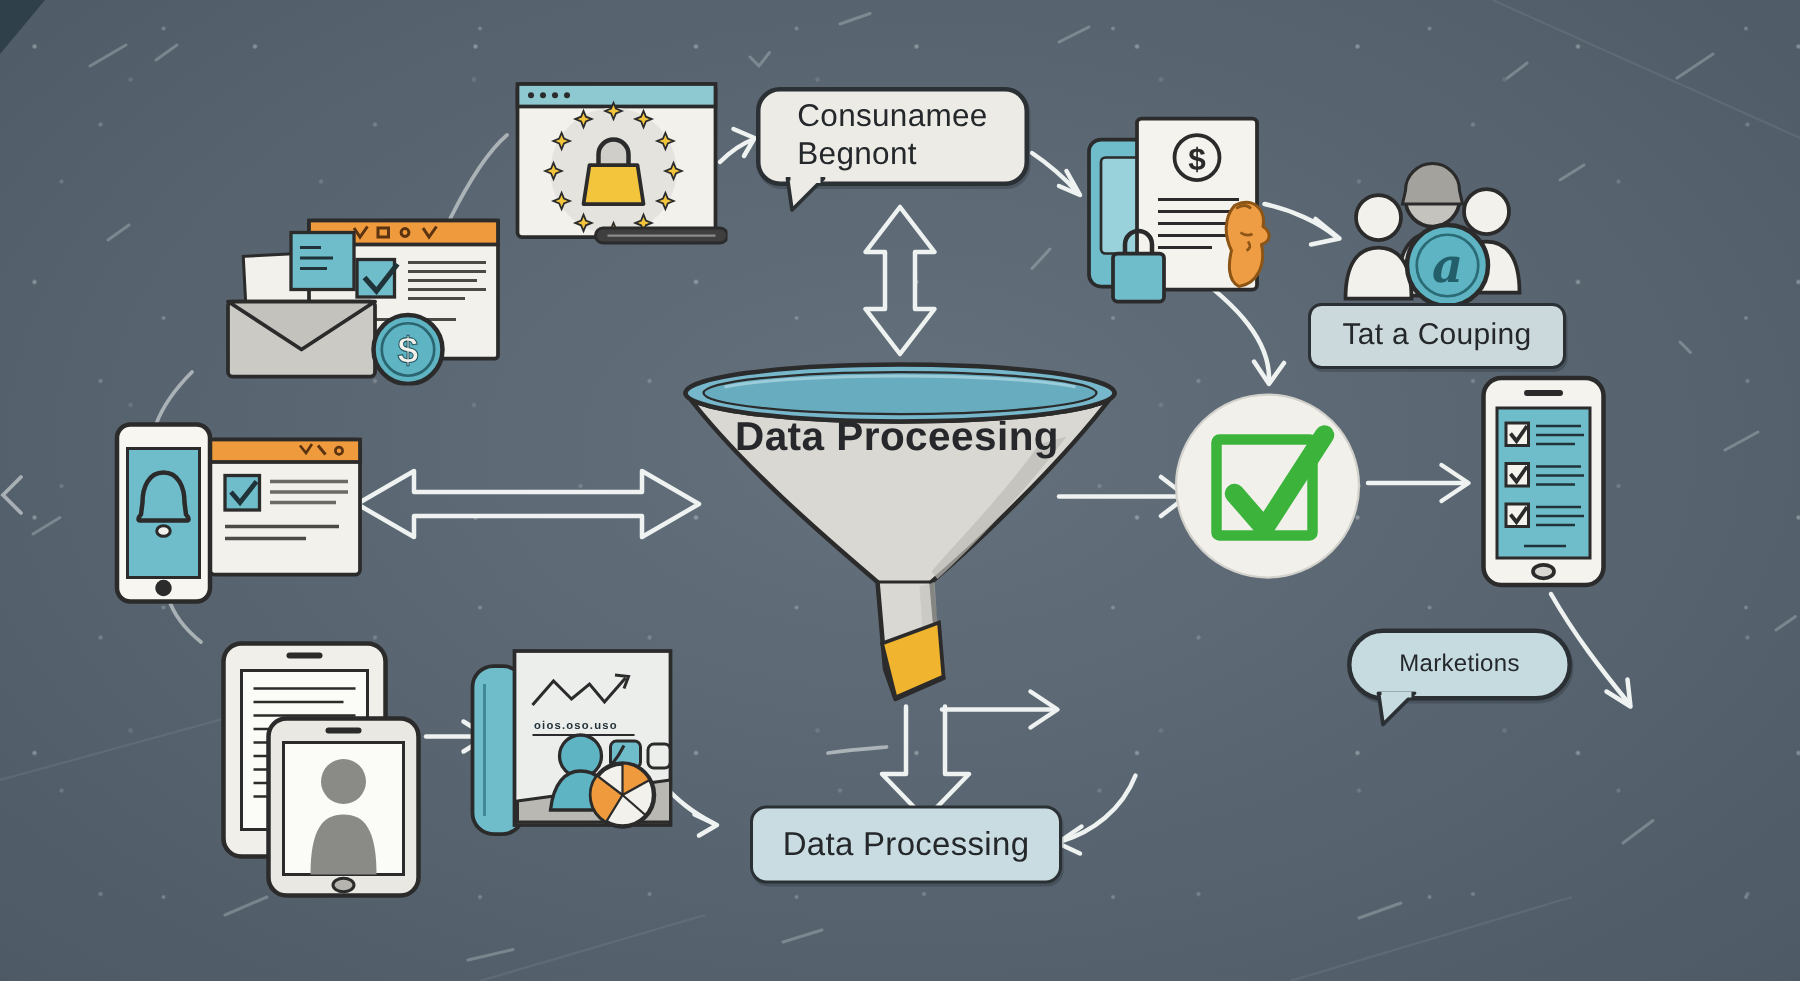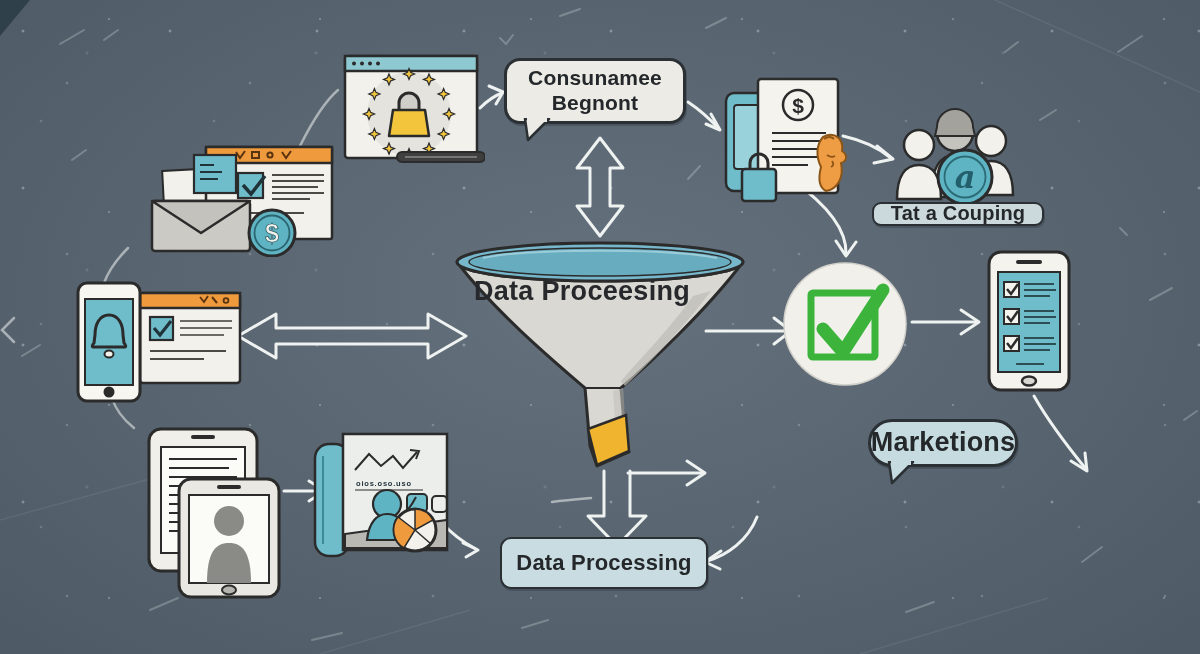--- a/index.html
+++ b/index.html
@@ -13,35 +13,35 @@
       radial-gradient(circle at 109px 19px, rgba(255,255,255,.24) 0 .9px, transparent 1.6px),
       radial-gradient(circle at 41px 121px, rgba(255,255,255,.16) 0 1px, transparent 1.7px),
       radial-gradient(circle at 87px 53px, rgba(220,230,235,.14) 0 1.1px, transparent 1.9px),
       radial-gradient(ellipse at 50% 45%, rgba(255,255,255,.06), rgba(10,20,28,.17));
     background-size:147px 157px,183px 171px,211px 193px,173px 203px,229px 217px,100% 100%;
   }
   #connectors{position:absolute;left:0;top:0}
   .icon{position:absolute}
   .icon svg{display:block}
   .chip{
-    position:absolute;display:flex;align-items:center;justify-content:center;text-align:center;
-    font-weight:bold;color:#24282b;border:3px solid #2b3034;background:#ecebe5;box-sizing:border-box;
+    position:absolute;display:flex;align-items:center;justify-content:center;text-align:left;
+    font-weight:normal;color:#24282b;border:3px solid #2b3034;background:#ecebe5;box-sizing:border-box;
     box-shadow:1px 2px 0 rgba(20,28,34,.25);
   }
   .chip span{white-space:pre-line;line-height:1.18;letter-spacing:.2px}
   .floating-label{
     position:absolute;display:flex;align-items:center;justify-content:center;text-align:center;
     font-weight:bold;color:#26282b;letter-spacing:.3px;
   }
   #bubble-consumer{left:504px;top:58px;width:182px;height:66px;font-size:21px;border-radius:16px}
-  #tag-coupling{left:872px;top:202px;width:172px;height:24px;font-size:20px;background:#ccd9dc;border-width:2.5px;border-radius:9px}
-  #bubble-marketing{left:868px;top:419px;width:150px;height:48px;font-size:27px;background:#c6dbe0;border-radius:24px}
+  #tag-coupling{left:872px;top:202px;width:172px;height:44px;font-size:20px;background:#ccd9dc;border-width:2.5px;border-radius:9px}
+  #bubble-marketing{left:898px;top:419px;width:150px;height:48px;font-size:16px;background:#c6dbe0;border-radius:24px}
   #bubble-compliance{left:709px;top:435px;width:184px;height:80px;font-size:21px;border-radius:20px}
   #tag-processing{left:500px;top:537px;width:208px;height:52px;font-size:22px;background:#c9dce1;border-radius:11px;border-width:2.5px}
-  #funnel-label{left:446px;top:274px;width:272px;height:34px;font-size:27px}
+  #funnel-label{left:462px;top:274px;width:272px;height:34px;font-size:27px}
   .tail{position:absolute;left:16px;bottom:-21px}
 </style>
 </head>
 <body>
 
 <div id="scene">
 
   <svg id="connectors" width="1200" height="654" viewBox="0 0 1200 654">
     <polygon points="0,0 30,0 0,36" fill="#2c3d48" opacity=".9"></polygon>
     <g stroke="#ffffff" stroke-width="1.5" opacity=".07" fill="none">

